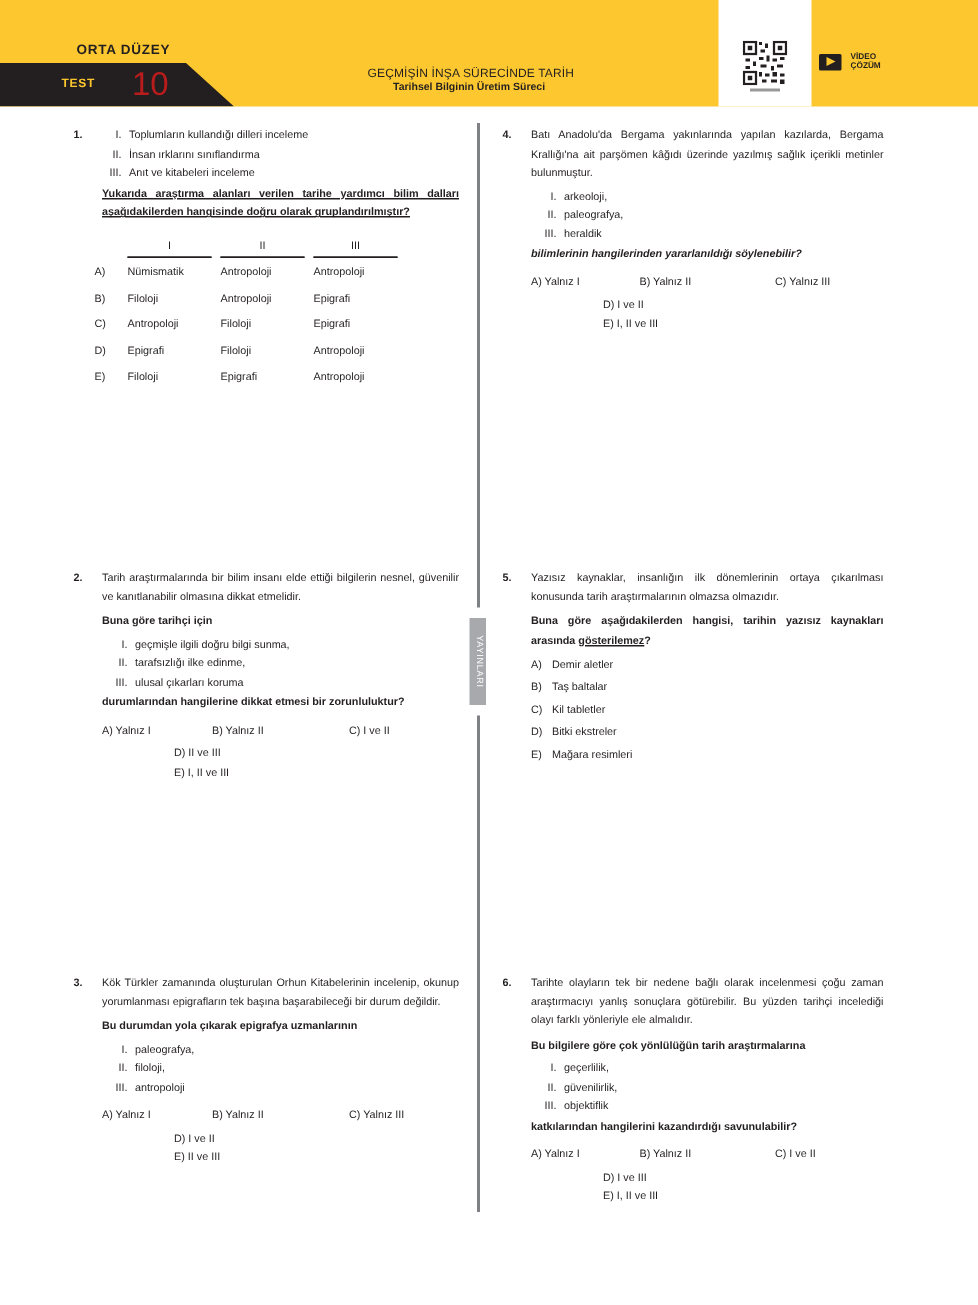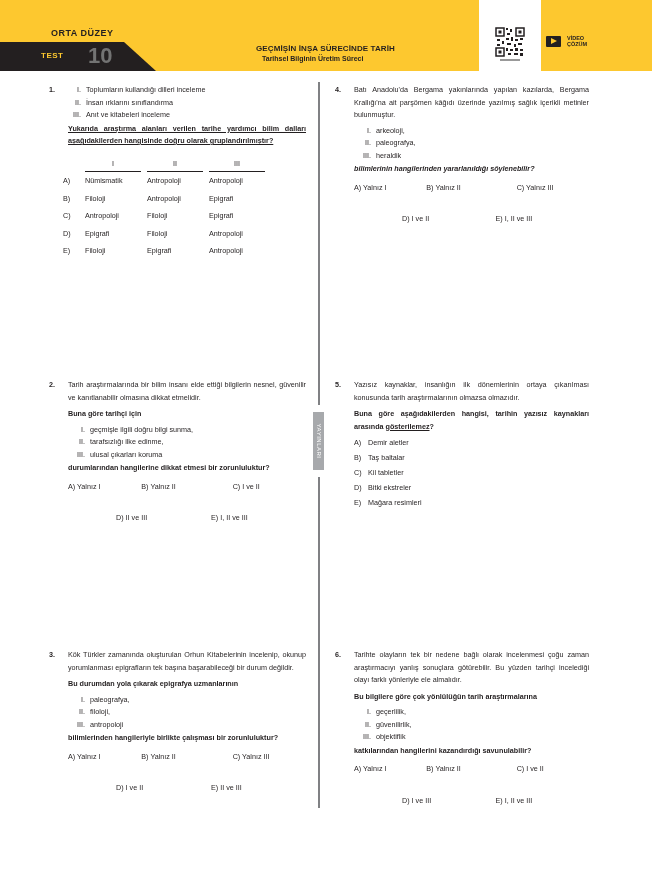--- a/index.html
+++ b/index.html
@@ -7,43 +7,43 @@
     width: 652px; height: 870px; background: #ffffff; position: relative; overflow: hidden;
     font-family: "Liberation Sans", sans-serif; color: #231f20;
   }
   .header { position: absolute; left: 0; top: 0; width: 652px; height: 71px; background: #fdc82f; }
   .qr-panel { position: absolute; left: 479px; top: 0; width: 62px; height: 71px; background: #ffffff; }
   .qr-code { position: absolute; left: 495px; top: 27px; width: 30px; height: 30px; }
   .qr-caption { position: absolute; left: 500px; top: 59px; width: 20px; height: 2px; background: #999; }
   .level-label { position: absolute; left: 51px; top: 28px; font-size: 9px; font-weight: bold; letter-spacing: 0.5px; color: #231f20; }
   .test-band { position: absolute; left: 0; top: 42px; width: 156px; height: 29px; }
   .test-label { position: absolute; left: 41px; top: 51px; font-size: 8px; font-weight: bold; color: #fdc82f; letter-spacing: 0.5px; }
-  .test-number { position: absolute; left: 88px; top: 43px; font-size: 22px; font-weight: bold; color: #737373; }
-  .unit-title { position: absolute; left: 256px; top: 44px; font-size: 8px; font-weight: bold; color: #231f20; letter-spacing: 0.1px; }
+  .test-number { position: absolute; left: 88px; top: 43px; font-size: 22px; font-weight: normal; color: #b91c1c; }
+  .unit-title { position: absolute; left: 245px; top: 44px; font-size: 8px; font-weight: normal; color: #231f20; letter-spacing: 0.1px; }
   .unit-subtitle { position: absolute; left: 262px; top: 55px; font-size: 7px; font-weight: bold; color: #231f20; }
   .video-btn { position: absolute; left: 546px; top: 35px; display: flex; align-items: center; gap: 6px; cursor: pointer; }
   .video-icon { width: 15px; height: 11px; background: #231f20; border-radius: 1px; position: relative; }
   .video-icon::after { content: ""; position: absolute; left: 5px; top: 2.5px; border-left: 6px solid #fdc82f; border-top: 3px solid transparent; border-bottom: 3px solid transparent; }
   .video-label { font-size: 5.5px; font-weight: bold; line-height: 6px; color: #231f20; }
 
   .divider { position: absolute; left: 318px; width: 2px; background: #808184; }
   .side-tag { position: absolute; left: 313px; top: 412px; width: 11px; height: 58px; background: #a7a9ac; }
   .side-tag span { position: absolute; left: 50%; top: 50%; transform: translate(-50%,-50%) rotate(90deg); font-size: 6px; color: #fff; white-space: nowrap; letter-spacing: 0.5px; }
 
   .q { position: absolute; font-size: 7.2px; line-height: 12.5px; color: #231f20; }
   .q .num { position: absolute; left: 0; top: 0; font-weight: bold; }
   .q .body { margin-left: 19px; }
   .q p { margin: 0; text-align: justify; }
   .q .stem { font-weight: bold; margin-top: 4px; }
   .q .items { margin: 3px 0 0 4px; }
   .q .item { display: flex; }
   .q .item .rn { width: 13px; text-align: right; margin-right: 5px; }
   .opts3 { display: flex; margin-top: 6px; }
   .opts3 > div { flex: 1; }
-  .opts2 { display: flex; margin-top: 19px; padding-left: 48px; }
+  .opts2 { display: flex; margin-top: 3px; padding-left: 48px; flex-direction: column; }
   .opts2 > div { width: 95px; }
   .opt { cursor: pointer; }
   .opt-list { margin-top: 4px; }
   .opt-list .opt { display: flex; margin-bottom: 2.5px; }
   .opt-list .opt .l { width: 14px; }
   u { text-decoration: underline; }
 
   table.grp { border-collapse: collapse; margin-top: 10px; font-size: 7.2px; }
   table.grp th { font-weight: normal; text-align: center; padding: 0 0 1px 0; border-bottom: 1px solid #231f20; }
   table.grp td { padding: 3px 0 2px 0; height: 11px; }
@@ -229,21 +229,20 @@
         </div>
       <div class="item">
           <span class="rn">II.</span>
           <span>filoloji,</span>
         </div>
       <div class="item">
           <span class="rn">III.</span>
           <span>antropoloji</span>
         </div>
     </div>
-    <p class="stem" style="margin-top:1px;">bilimlerinden hangileriyle birlikte çalışması bir zorunluluktur?</p>
     <div class="opts3">
       <div class="opt">A) Yalnız I</div>
       <div class="opt">B) Yalnız II</div>
       <div class="opt" style="padding-left:18px;">C) Yalnız III</div>
     </div>
     <div class="opts2">
       <div class="opt">D) I ve II</div>
       <div class="opt">E) II ve III</div>
     </div>
   </div>

